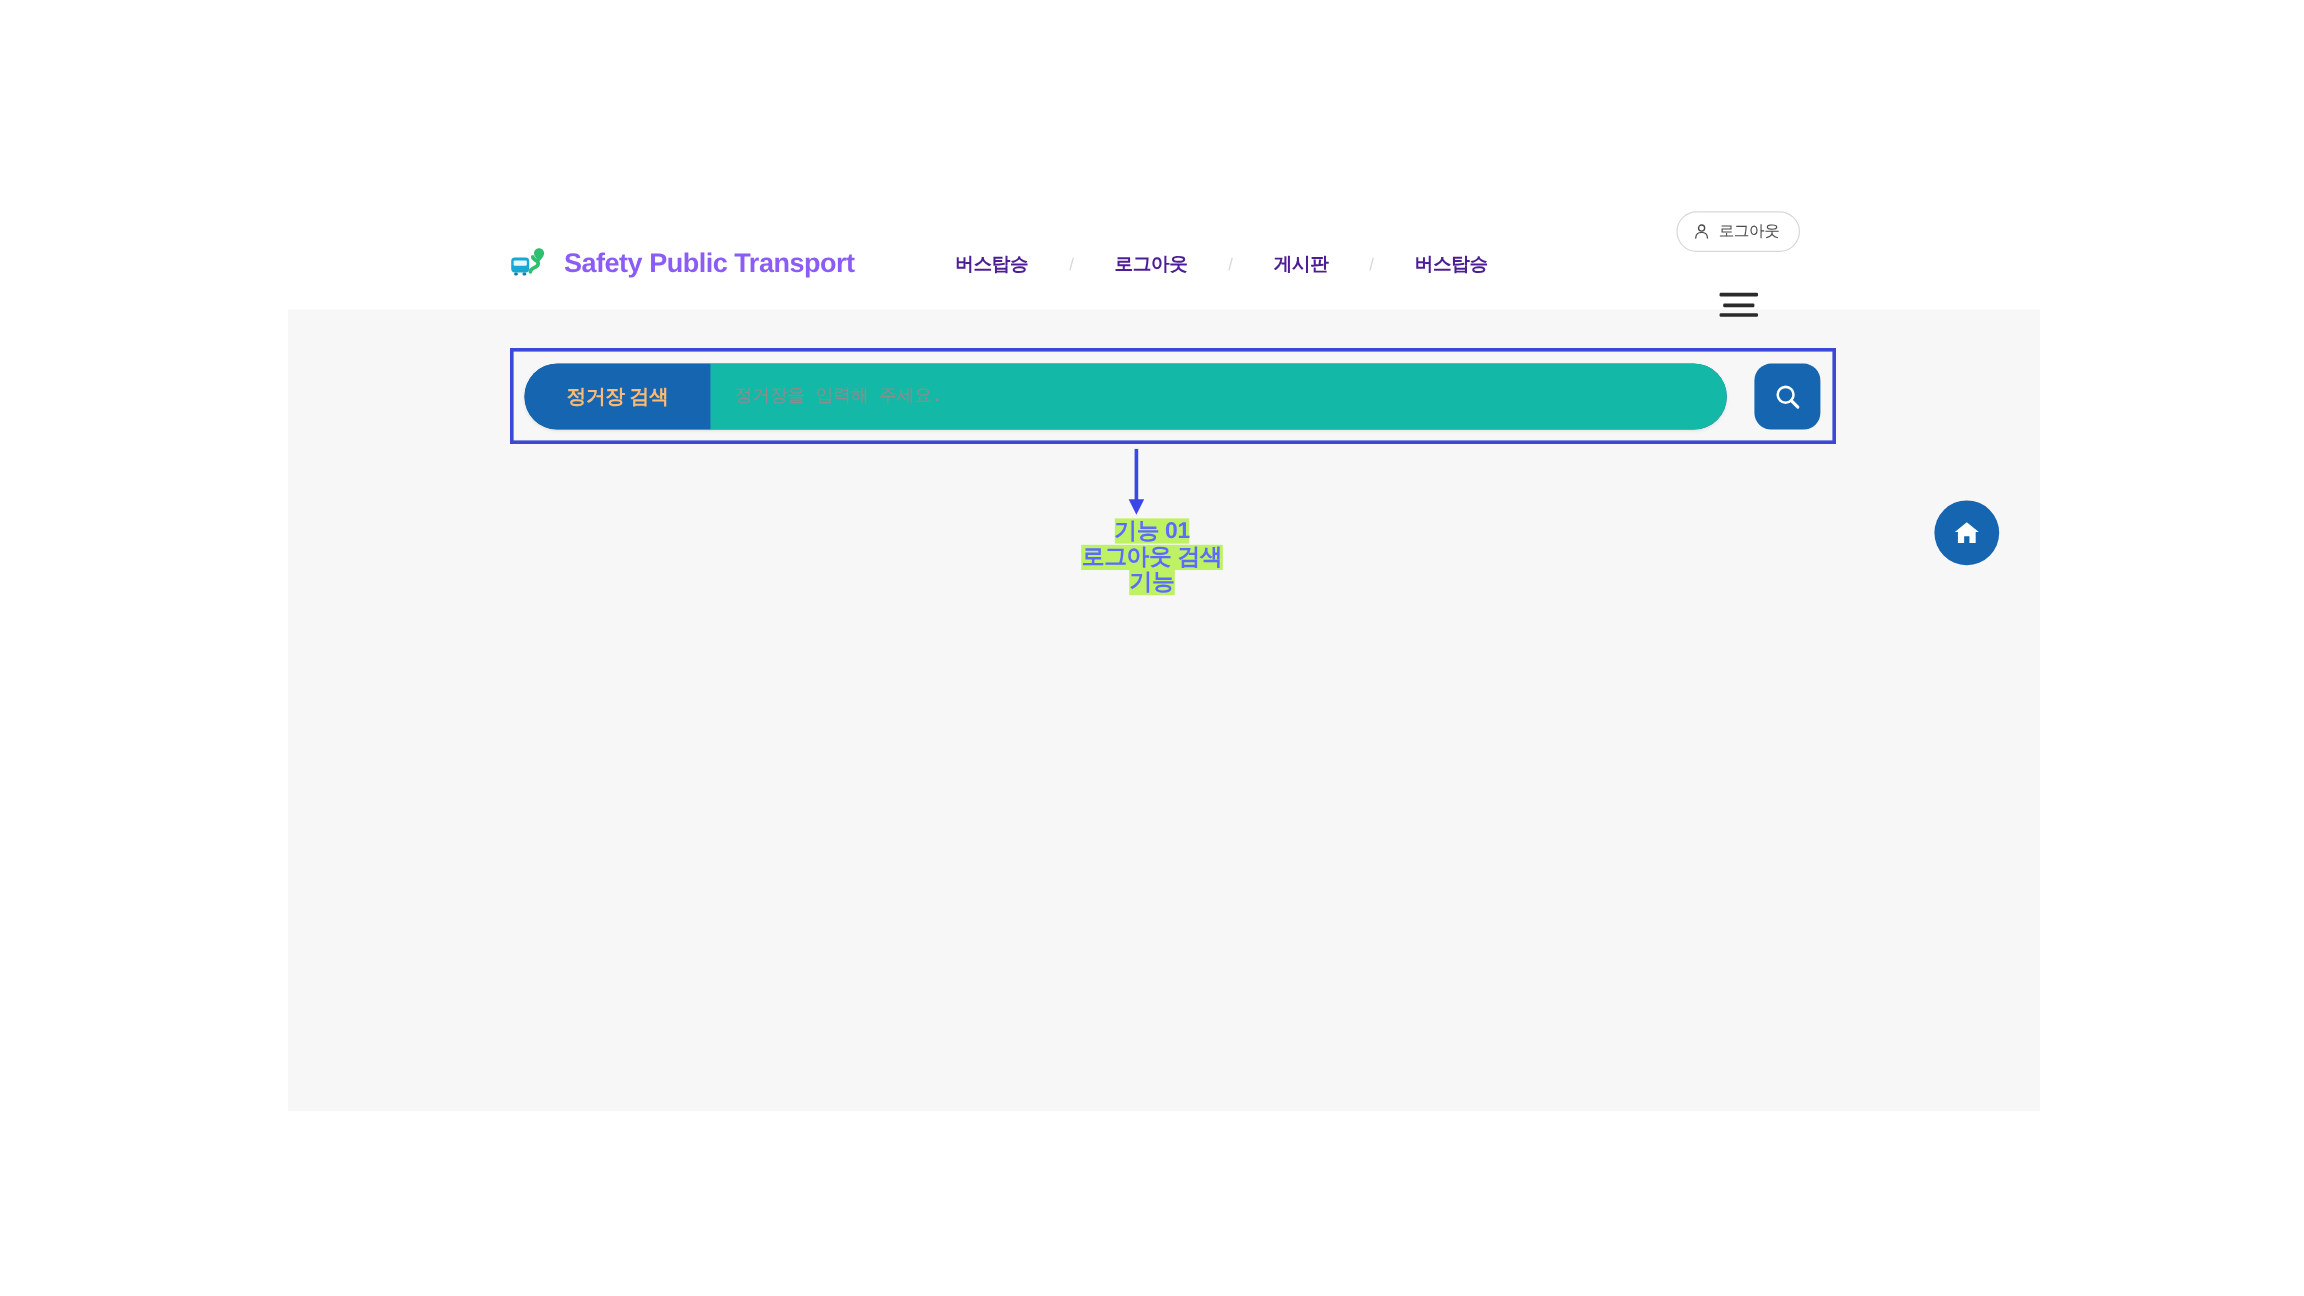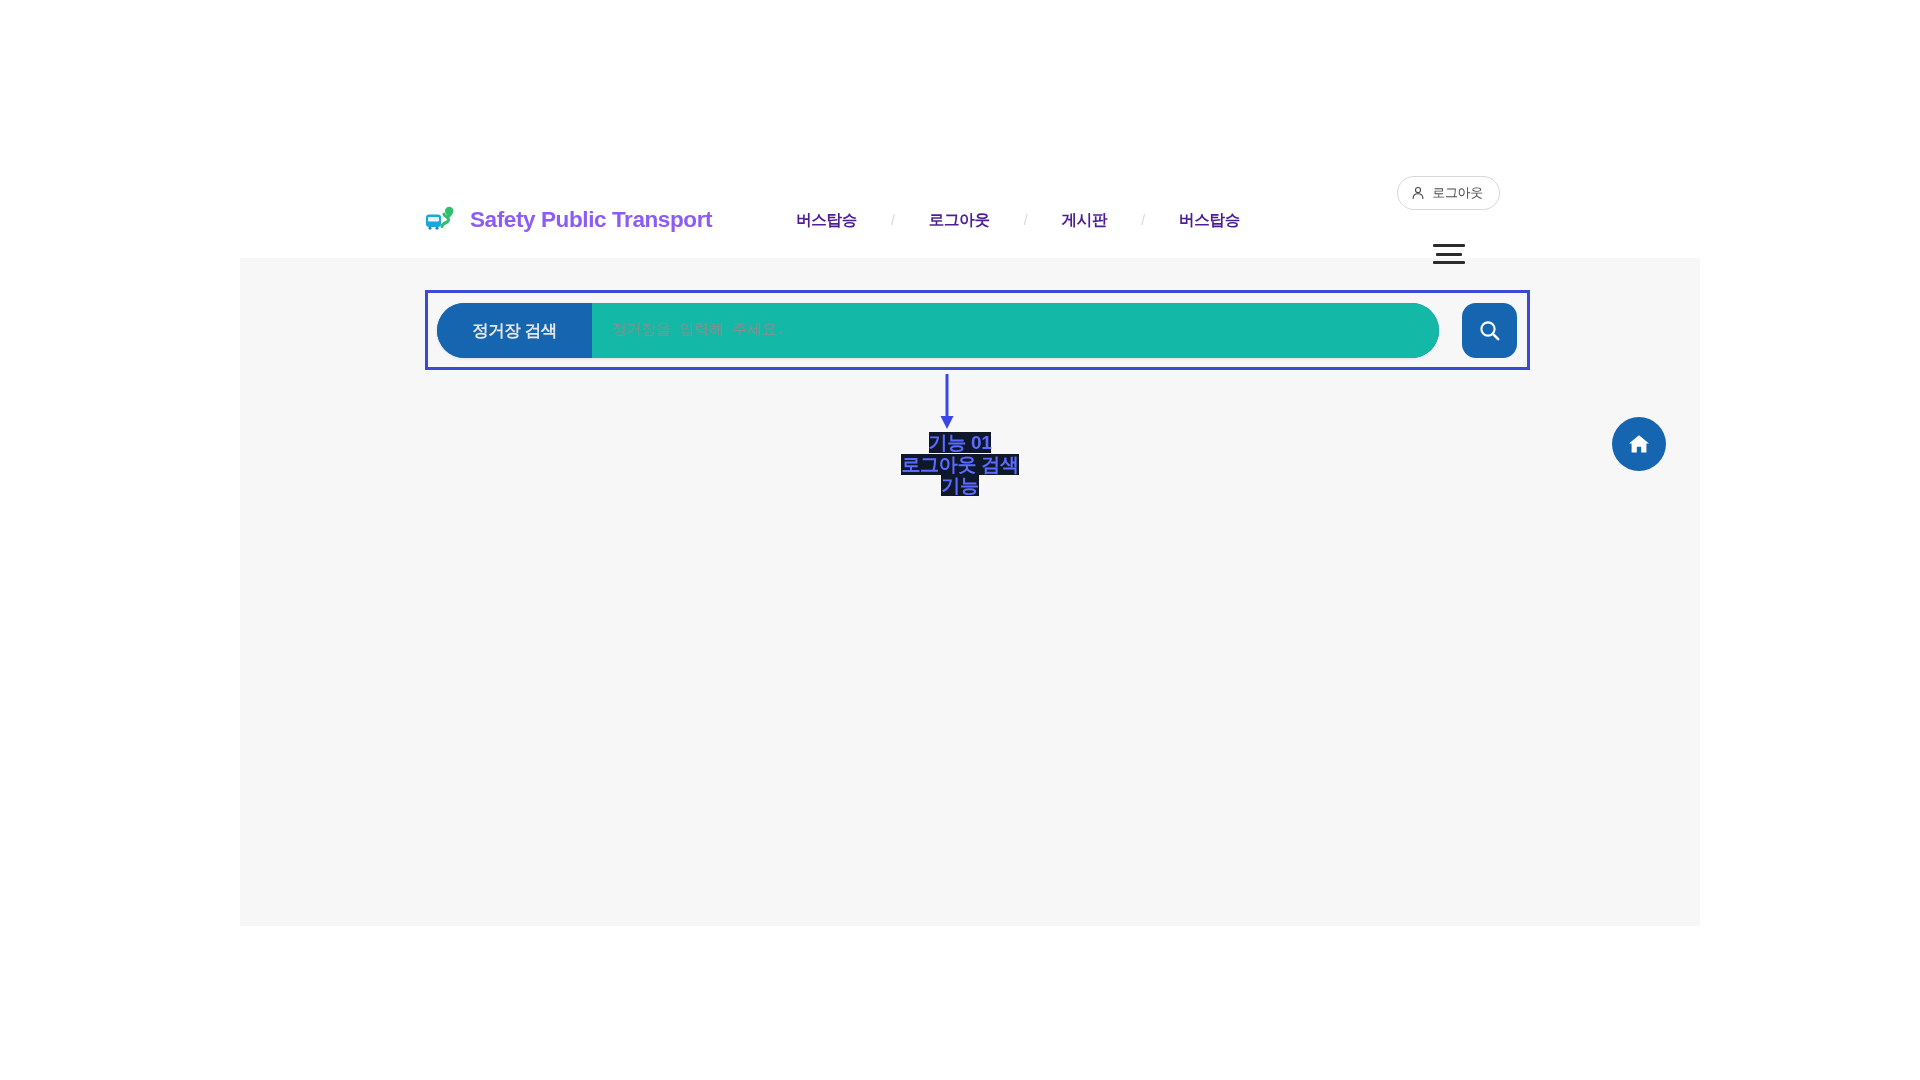--- a/index.html
+++ b/index.html
@@ -158,21 +158,21 @@
     height: 55px;
     border-radius: 28px;
     overflow: hidden;
     background: #1565b0;
     box-shadow: 0 1px 3px rgba(0,0,0,0.10);
   }
   #search-label {
     flex: none;
     width: 155px;
     background: #1565b0;
-    color: #e5e5e5;
+    color: #fdba74;
     font-size: 16.5px;
     font-weight: 700;
     display: flex;
     align-items: center;
     justify-content: center;
     letter-spacing: -0.4px;
     cursor: pointer;
   }
   #search-input {
     flex: 1;
@@ -218,21 +218,21 @@
     top: 432px;
     width: 210px;
     text-align: center;
     font-size: 19px;
     font-weight: 700;
     line-height: 21.5px;
     letter-spacing: -0.3px;
     color: #3b46e8;
   }
   #annotation-text .hl {
-    background: #0f172a;
+    background: #bef264;
     color: #5b6bff;
     box-decoration-break: clone;
     -webkit-box-decoration-break: clone;
     padding: 0 0;
   }
 
   
   #home-fab {
     position: absolute;
     left: 1612px;

